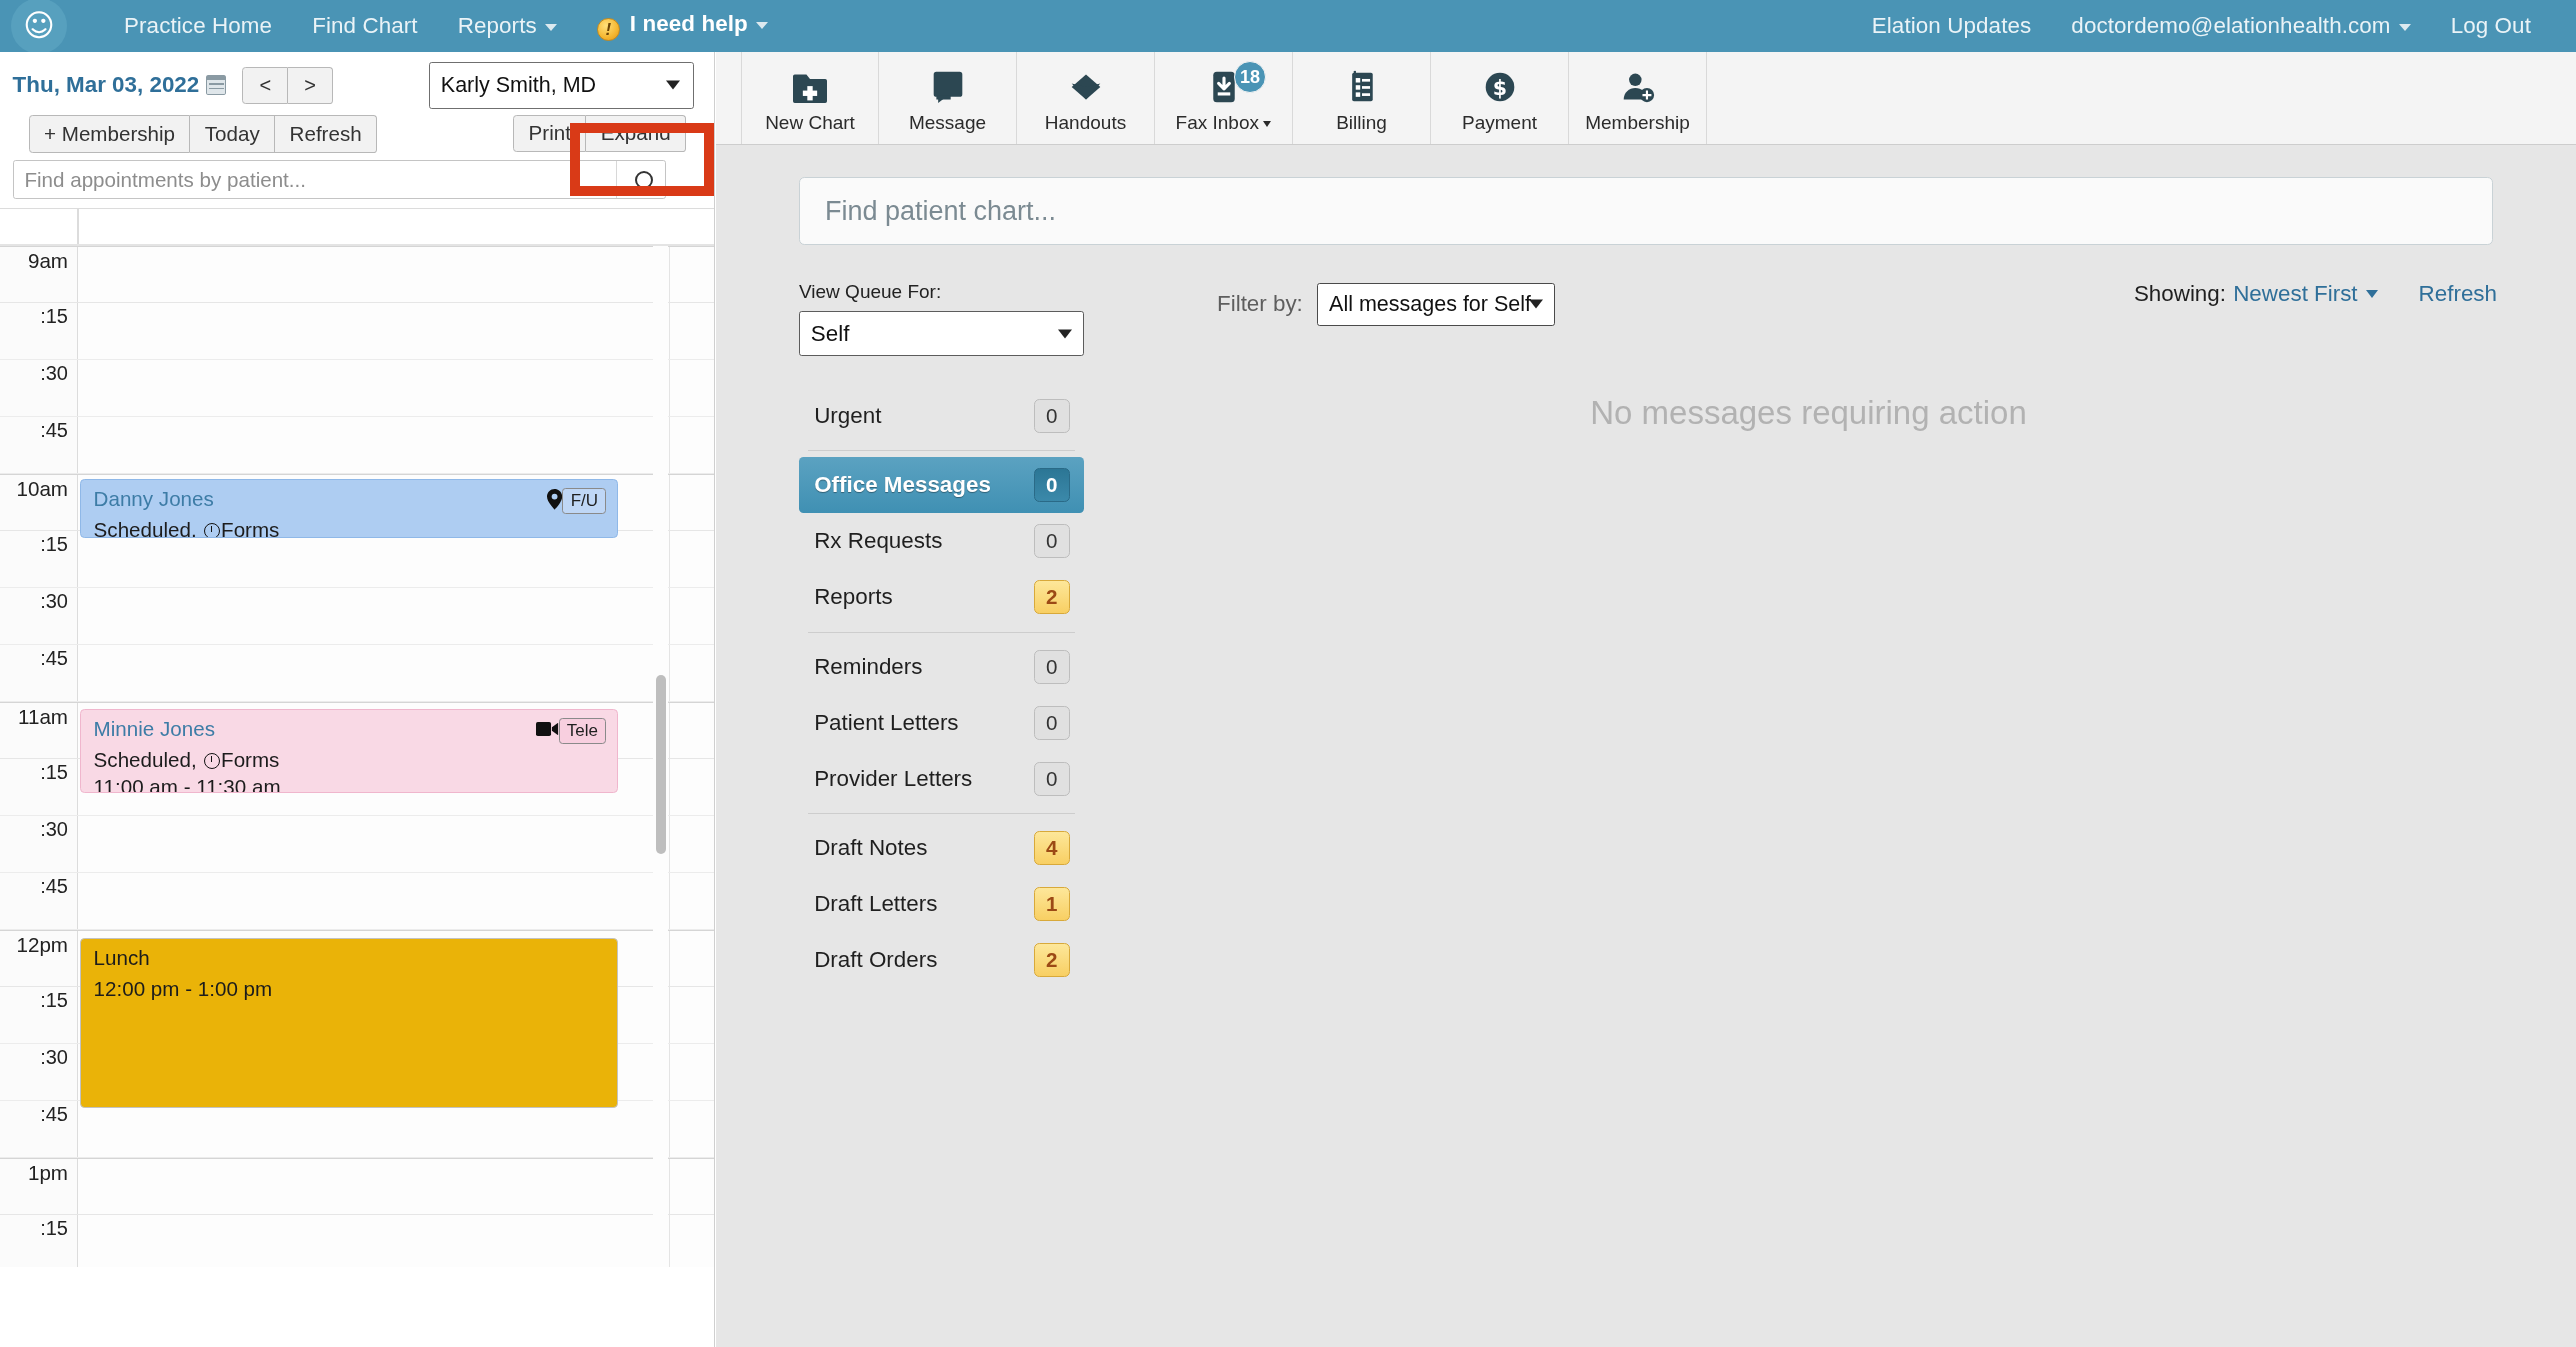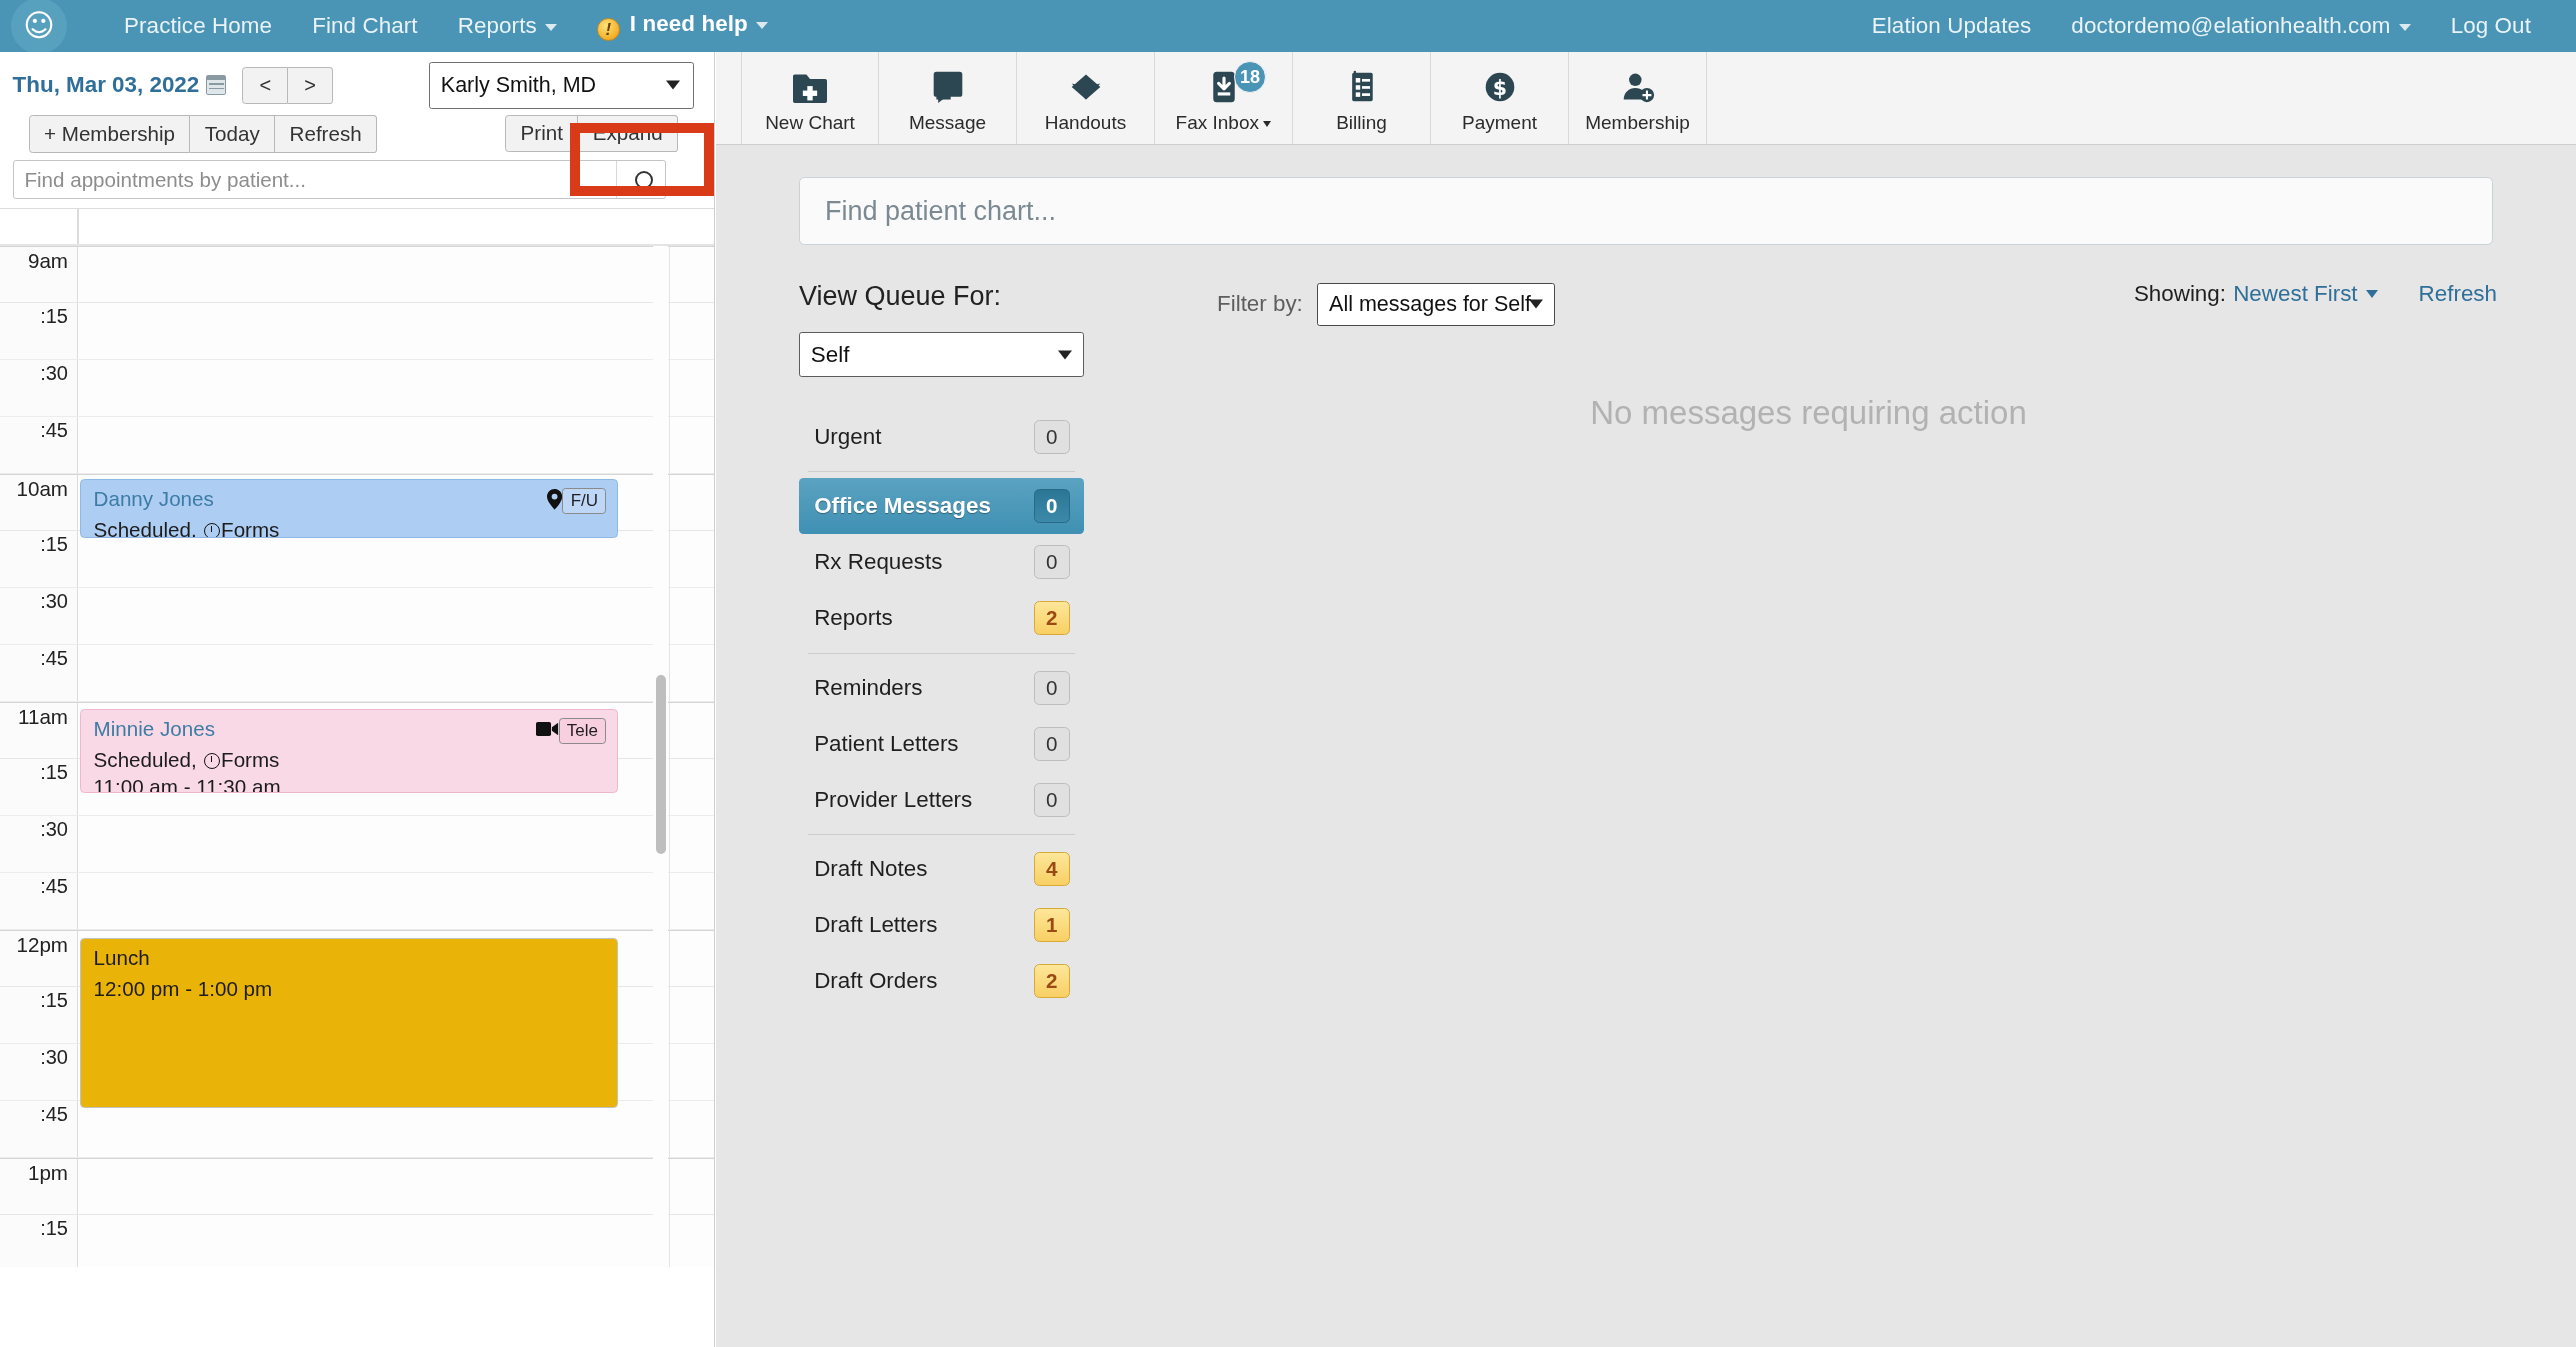--- a/index.html
+++ b/index.html
@@ -113,21 +113,21 @@
     position: absolute; right: 12.6px; top: 50%; transform: translateY(-50%);
     width: 0; height: 0;
     border-left: 7.2px solid transparent; border-right: 7.2px solid transparent;
     border-top: 9px solid #222;
   }
 
   .action-row {
     display: flex; align-items: center;
     padding: 9px 0 0 12.6px; height: 47px; position: relative;
   }
-  .right-btns { position: absolute; right: 36px; top: 9px; display: flex; }
+  .right-btns { position: absolute; right: 28px; top: 9px; display: flex; }
 
   .search-row { padding: 7.2px 0 0 12.6px; display: flex; }
   .search-box {
     width: 653px; height: 39px;
     border: 0.9px solid #c4c4c4; border-radius: 2.7px;
     background: #ffffff; display: flex; align-items: center;
     position: relative;
   }
   .search-box input {
     border: none; outline: none; background: transparent;
@@ -292,21 +292,21 @@
   }
   .chart-search input {
     border: none; outline: none; background: transparent;
     font-size: 27px; color: #ef4444; width: 100%;
     font-family: "Liberation Sans", sans-serif;
   }
   .chart-search input::placeholder { color: #7b8a92; }
 
   .queue-area { display: flex; padding: 36px 0 0 0; position: relative; }
   .queue-col { width: 305px; margin-left: 83px; }
-  .queue-label { font-size: 27px; color: #222; margin-bottom: 20px; }
+  .queue-label { font-size: 19px; color: #222; margin-bottom: 8px; }
   .queue-select {
     width: 285px; height: 45px;
     border: 0.9px solid #5c5c5c; border-radius: 2.7px;
     background: #fff; font-size: 22.4px; color: #111;
     display: flex; align-items: center; padding: 0 10.8px;
     position: relative; cursor: pointer; margin-bottom: 32px;
   }
   .queue-select .chev {
     position: absolute; right: 10.8px; top: 50%; transform: translateY(-50%);
     width: 0; height: 0;

